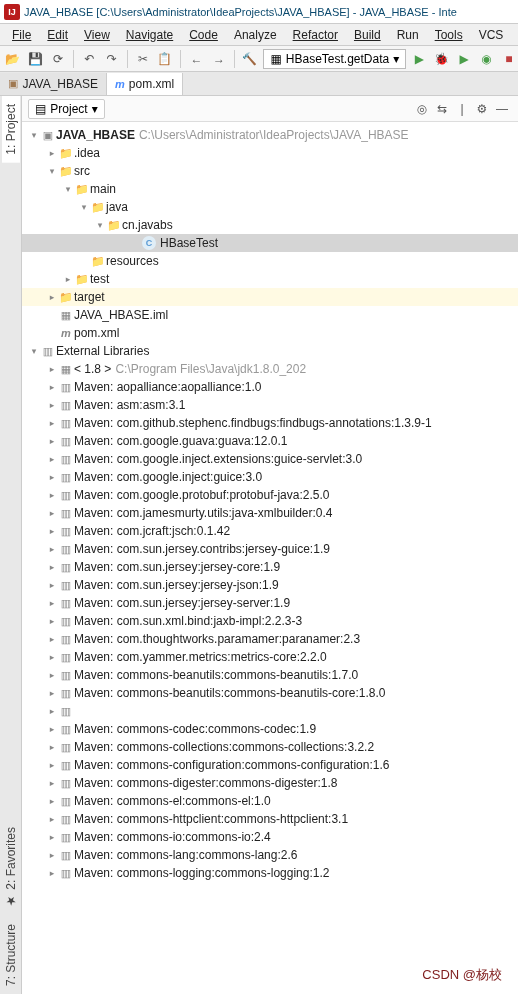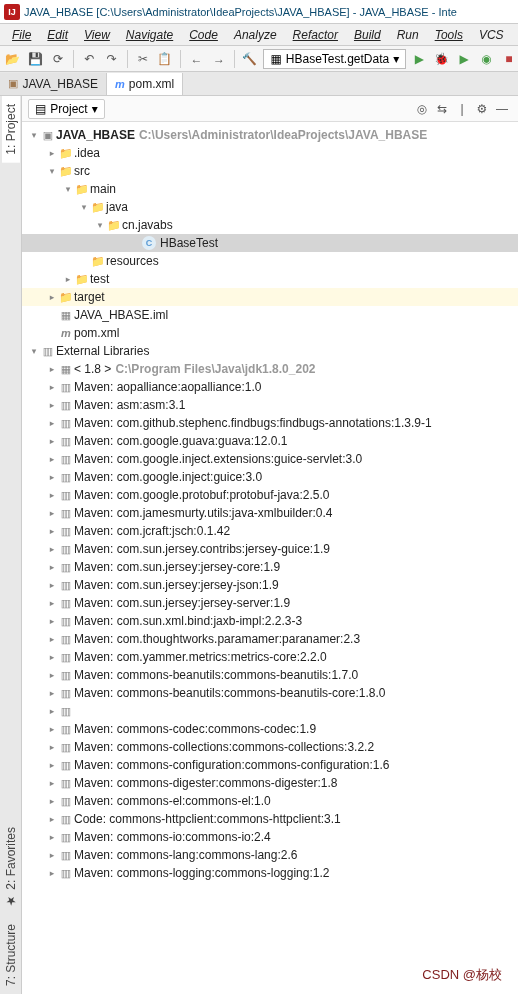--- a/index.html
+++ b/index.html
@@ -1,21 +1,21 @@
 <!DOCTYPE html>
 <html><head>
 <meta charset="utf-8">
 <style>
 * { margin: 0; padding: 0; box-sizing: border-box; font-family: "Segoe UI", Arial, sans-serif; font-size: 12px; }
 body { background: #f0f0f0; width: 518px; height: 994px; overflow: hidden; display: flex; flex-direction: column; }
 .title-bar { background: #fff; display: flex; align-items: center; height: 24px; border-bottom: 1px solid #ccc; padding-left: 4px; }
 .title-bar .app-icon { width: 16px; height: 16px; background: #b91c1c; color: #fff; display: inline-flex; align-items: center; justify-content: center; font-weight: bold; font-size: 9px; margin-right: 4px; border-radius: 2px; }
 .title-bar .title-text { color: #0c4a6e; font-size: 11px; white-space: nowrap; overflow: hidden; }
 .menu-bar { background: #f0f0f0; display: flex; align-items: center; height: 22px; border-bottom: 1px solid #ccc; padding-left: 6px; }
-.menu-item { margin-right: 4px; color: #222; padding: 2px 6px; cursor: default; font-style: italic; }
+.menu-item { margin-right: 4px; color: #222; padding: 2px 6px; cursor: default; }
 .menu-item .ul { text-decoration: underline; }
 .toolbar { background: #f5f5f5; display: flex; align-items: center; height: 26px; border-bottom: 1px solid #ccc; padding-left: 4px; gap: 4px; }
 .tb-btn { width: 20px; height: 20px; display: inline-flex; align-items: center; justify-content: center; color: #555; }
 .tb-sep { width: 1px; height: 18px; background: #ccc; margin: 0 2px; }
 .run-config { display: flex; align-items: center; border: 1px solid #bbb; background: #fff; padding: 0 6px; height: 20px; font-size: 11px; gap: 4px; }
 .tabs-bar { background: #e8e8e8; display: flex; align-items: center; height: 24px; border-bottom: 1px solid #ccc; }
 .tab { display: flex; align-items: center; height: 22px; padding: 0 8px; border-right: 1px solid #ccc; background: #e4e4e4; gap: 4px; font-size: 11px; }
 .tab.active { background: #fff; }
 .tab .fname { color: #222; }
 .file-icon-m { color: #4a8cff; font-weight: bold; font-style: italic; font-size: 11px; }
@@ -31,21 +31,21 @@
 .panel-header .spacer { flex: 1; }
 .panel-header .icon-btn { width: 20px; display: inline-flex; justify-content: center; color: #555; }
 .tree { flex: 1; overflow-y: auto; padding: 4px 0; }
 .tree-row { display: flex; align-items: center; height: 18px; padding-left: 4px; white-space: nowrap; }
 .tree-row.selected { background: #d5d5d5; }
 .tree-row.highlighted { background: #fffae3; }
 .tree-row .arrow { width: 12px; color: #888; font-size: 9px; text-align: center; }
 .tree-row .icon { width: 16px; display: inline-flex; justify-content: center; color: #888; font-size: 11px; }
 .tree-row .label { color: #222; }
 .tree-row .label.bold { font-weight: bold; }
-.tree-row .hint { color: #999; margin-left: 4px; font-weight: bold; }
+.tree-row .hint { color: #999; margin-left: 4px; }
 .icon-folder { color: #b8a078; }
 .icon-folder-blue { color: #5a9bd5; }
 .icon-folder-orange { color: #e8a04a; }
 .icon-lib { color: #a0a0a0; }
 .icon-maven { color: #7bb0d0; font-size: 9px; }
 .icon-class { color: #5a9bd5; background: #e0eef7; border-radius: 50%; width: 14px; height: 14px; font-size: 9px; font-weight: bold; display: inline-flex; align-items: center; justify-content: center; }
 .indent-0 { padding-left: 6px; }
 .indent-1 { padding-left: 24px; }
 .indent-2 { padding-left: 40px; }
 .indent-3 { padding-left: 56px; }
@@ -334,21 +334,21 @@
             <span class="label">Maven: commons-digester:commons-digester:1.8</span>
           </div>
           <div class="tree-row indent-1">
             <span class="arrow">▸</span>
             <span class="icon icon-maven">▥</span>
             <span class="label">Maven: commons-el:commons-el:1.0</span>
           </div>
           <div class="tree-row indent-1">
             <span class="arrow">▸</span>
             <span class="icon icon-maven">▥</span>
-            <span class="label">Code: commons-httpclient:commons-httpclient:3.1</span>
+            <span class="label">Maven: commons-httpclient:commons-httpclient:3.1</span>
           </div>
           <div class="tree-row indent-1">
             <span class="arrow">▸</span>
             <span class="icon icon-maven">▥</span>
             <span class="label">Maven: commons-io:commons-io:2.4</span>
           </div>
           <div class="tree-row indent-1">
             <span class="arrow">▸</span>
             <span class="icon icon-maven">▥</span>
             <span class="label">Maven: commons-lang:commons-lang:2.6</span>

